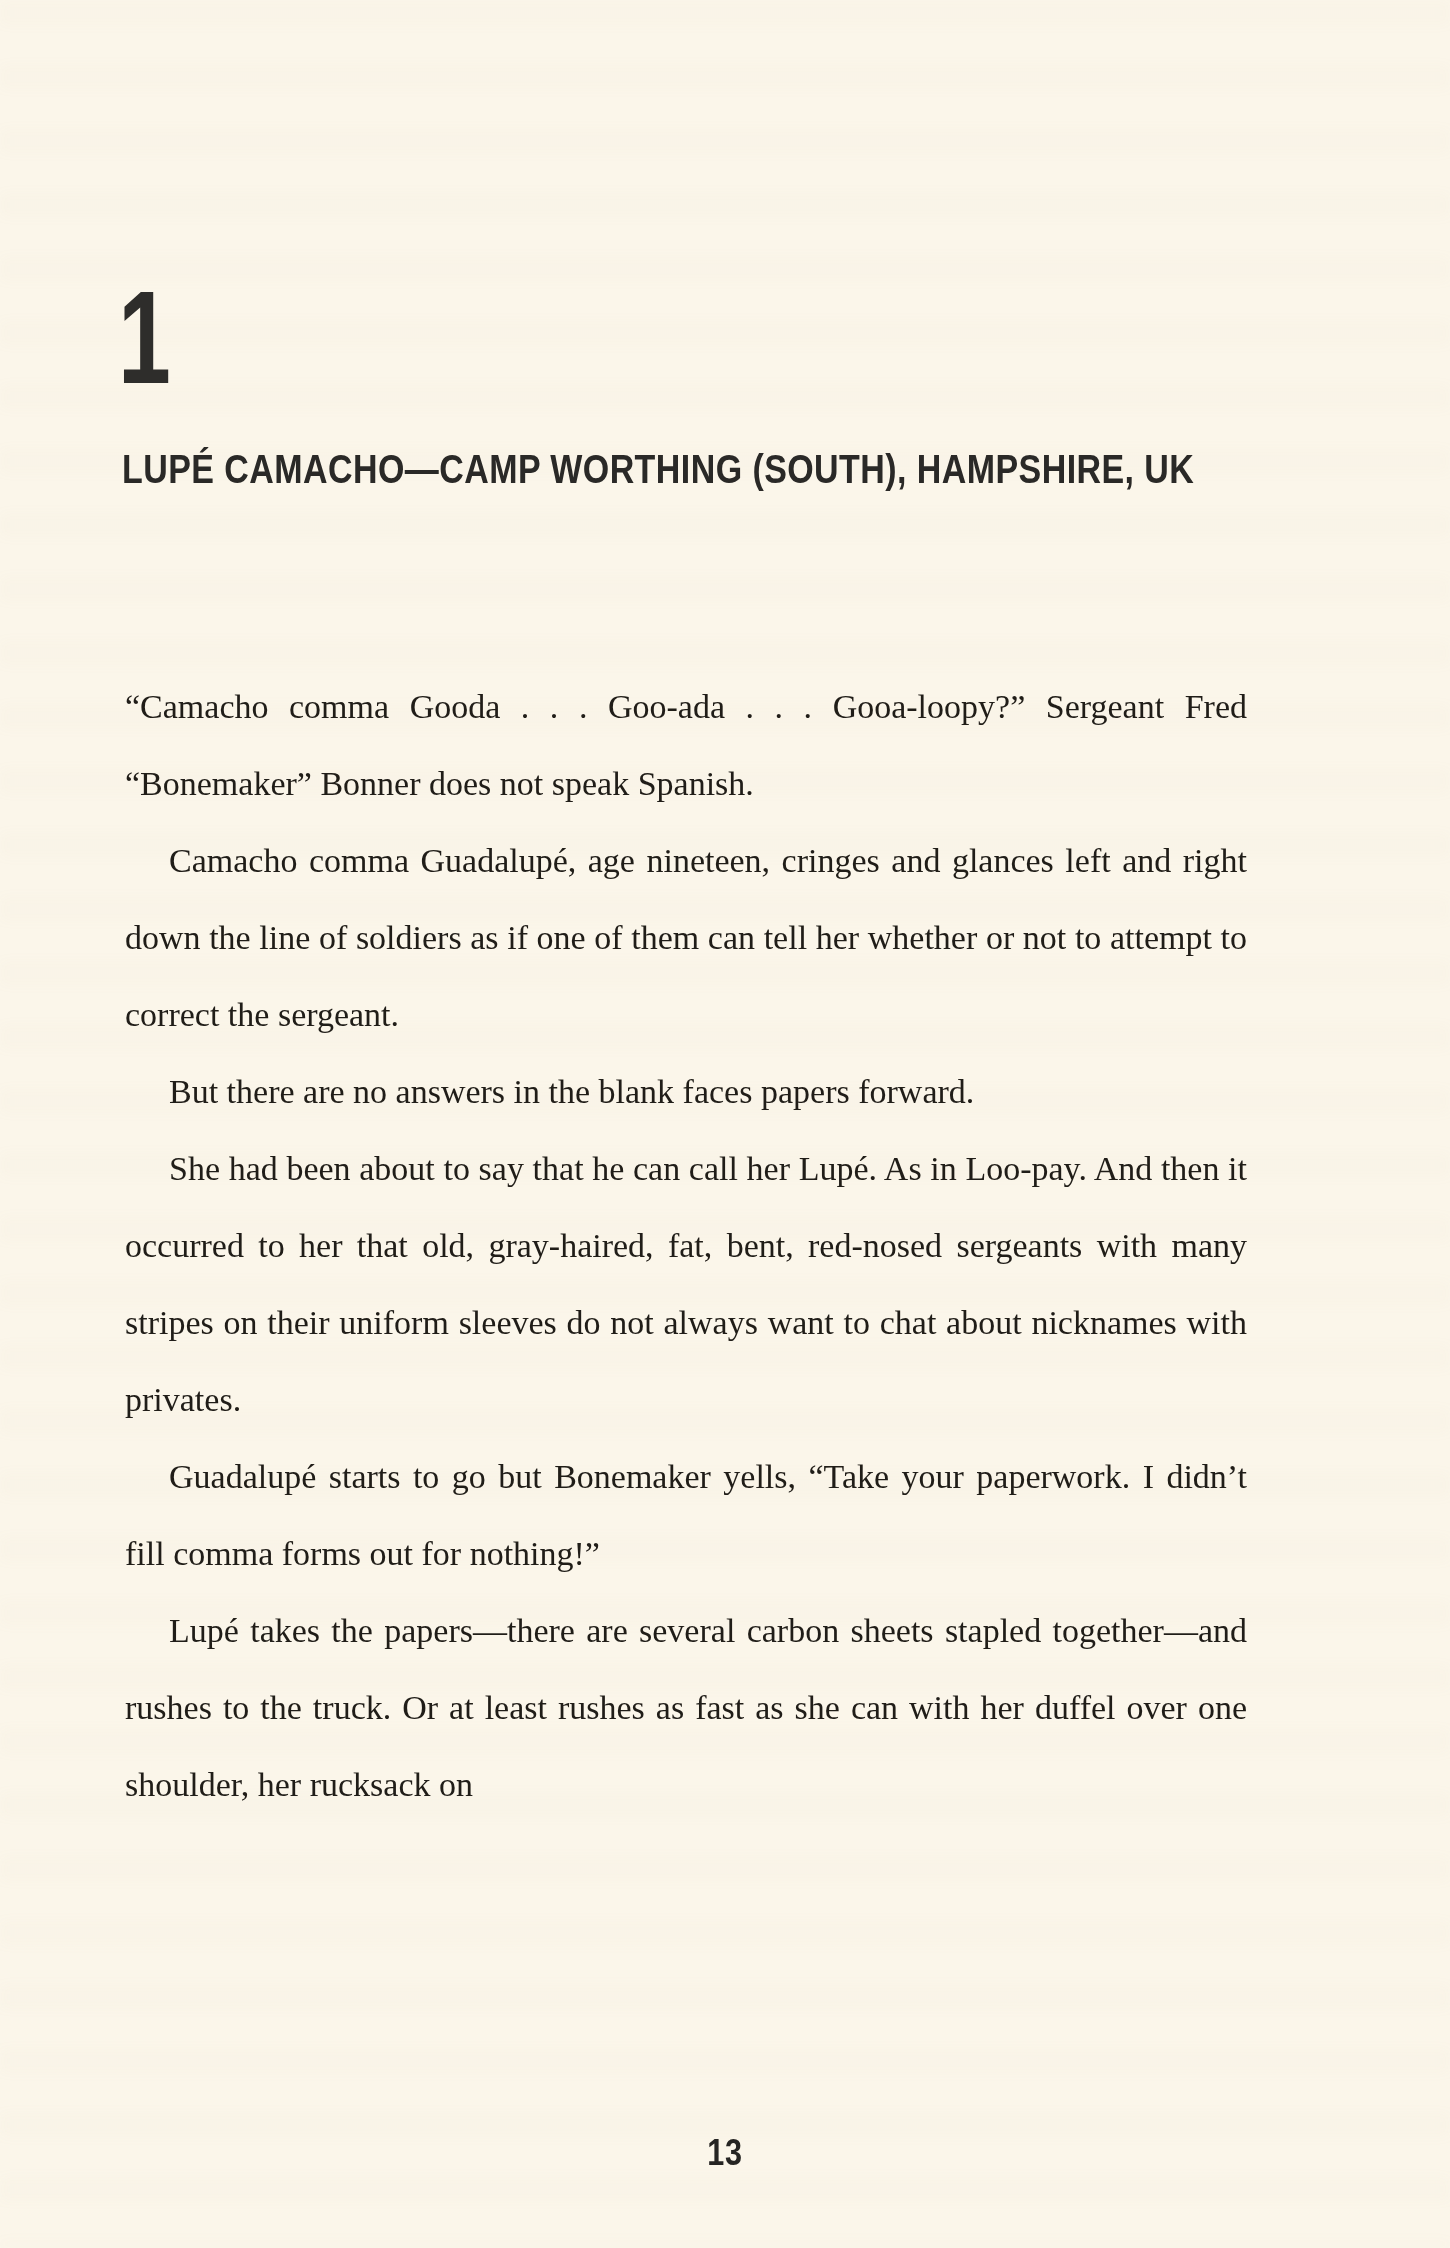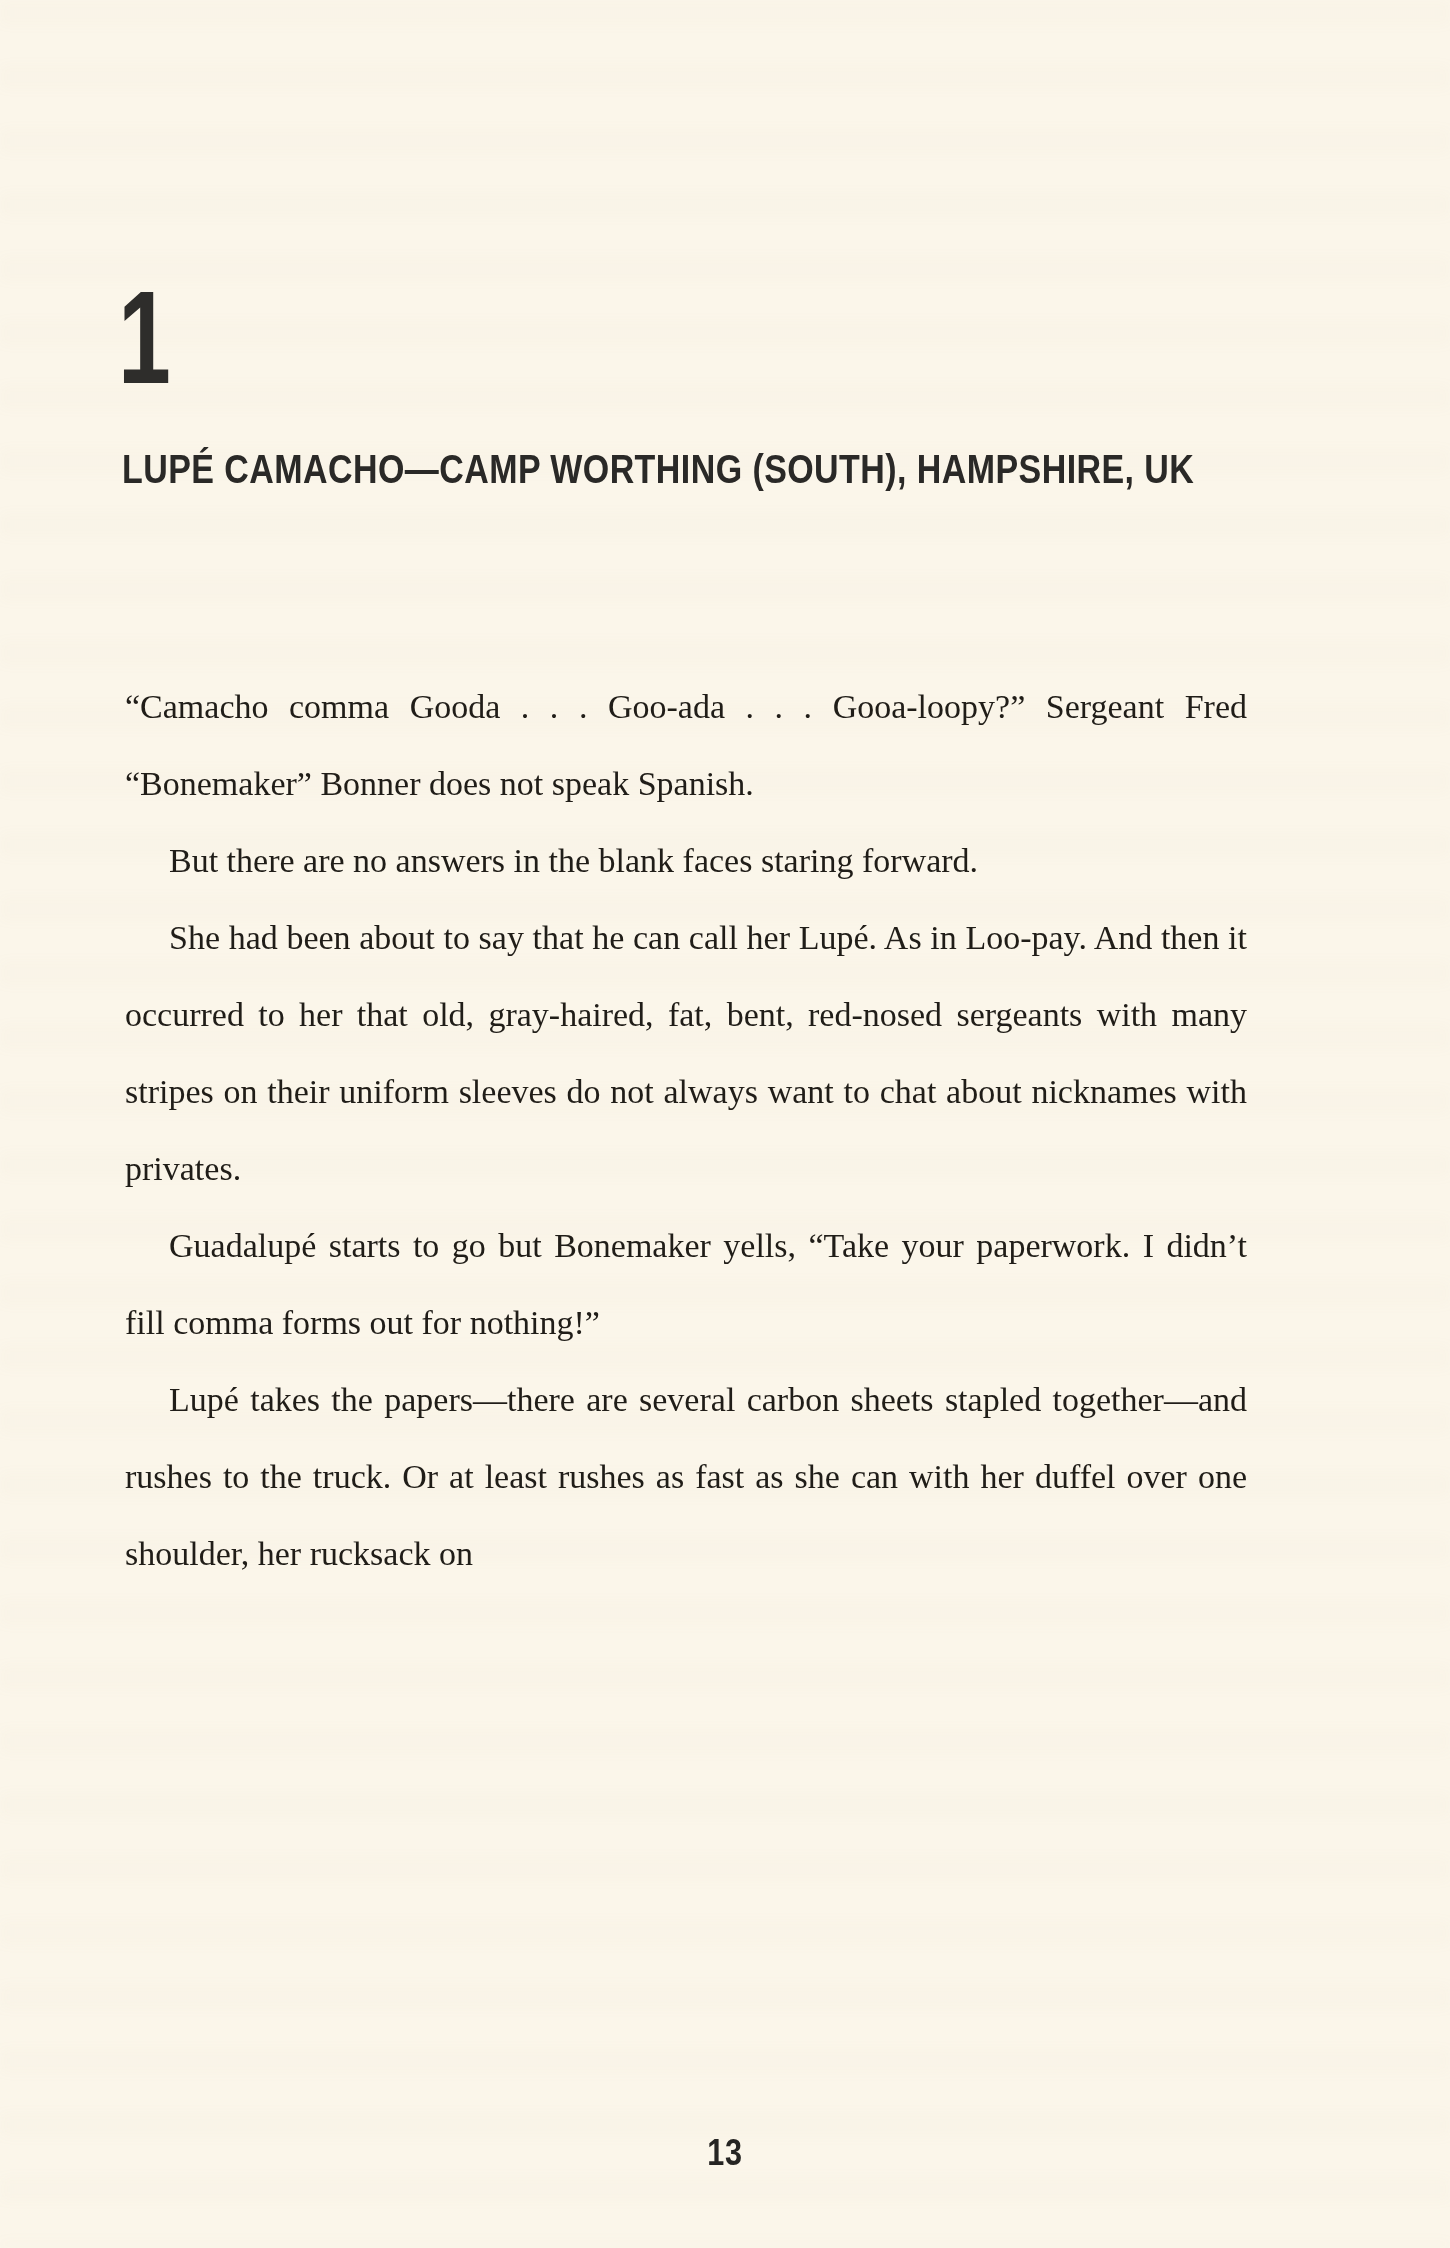--- a/index.html
+++ b/index.html
@@ -99,21 +99,22 @@
 
 <div class="page">
   <div class="ghost"></div>
 
   <div class="chapter-number">1</div>
 
   <div class="chapter-heading">LUPÉ CAMACHO—CAMP WORTHING (SOUTH), HAMPSHIRE, UK</div>
 
   <div class="body-text">
       <p>“Camacho comma Gooda&nbsp;.&nbsp;.&nbsp;. Goo-ada&nbsp;.&nbsp;.&nbsp;. Gooa-loopy?” Sergeant Fred “Bonemaker” Bonner does not speak Spanish.</p>
-      <p>But there are no answers in the blank faces staring forward.</p>
+      <p>Camacho comma Guadalupé, age nineteen, cringes and glances left and right down the line of soldiers as if one of them can tell her whether or not to attempt to correct the sergeant.</p>
+      <p>But there are no answers in the blank faces papers forward.</p>
       <p>She had been about to say that he can call her Lupé. As in Loo-pay. And then it occurred to her that old, gray-haired, fat, bent, red-nosed sergeants with many stripes on their uniform sleeves do not always want to chat about nicknames with privates.</p>
       <p>Guadalupé starts to go but Bonemaker yells, “Take your paperwork. I didn’t fill comma forms out for nothing!”</p>
       <p>Lupé takes the papers—there are several carbon sheets stapled together—and rushes to the truck. Or at least rushes as fast as she can with her duffel over one shoulder, her rucksack on</p>
     </div>
 
   <div class="page-number">
     <span>13</span>
   </div>
 </div>
 

